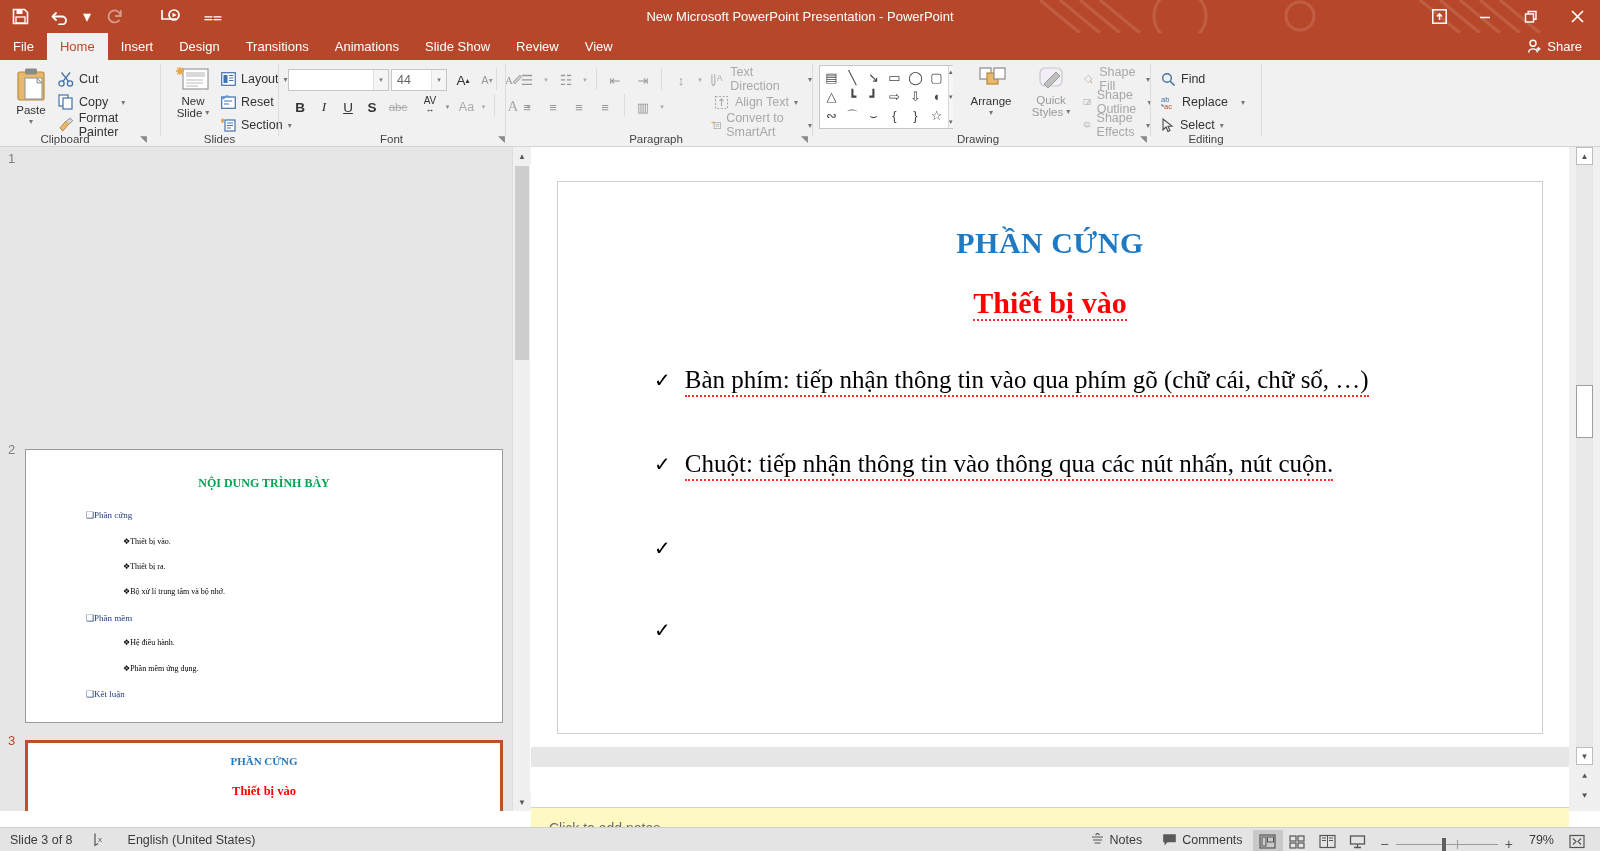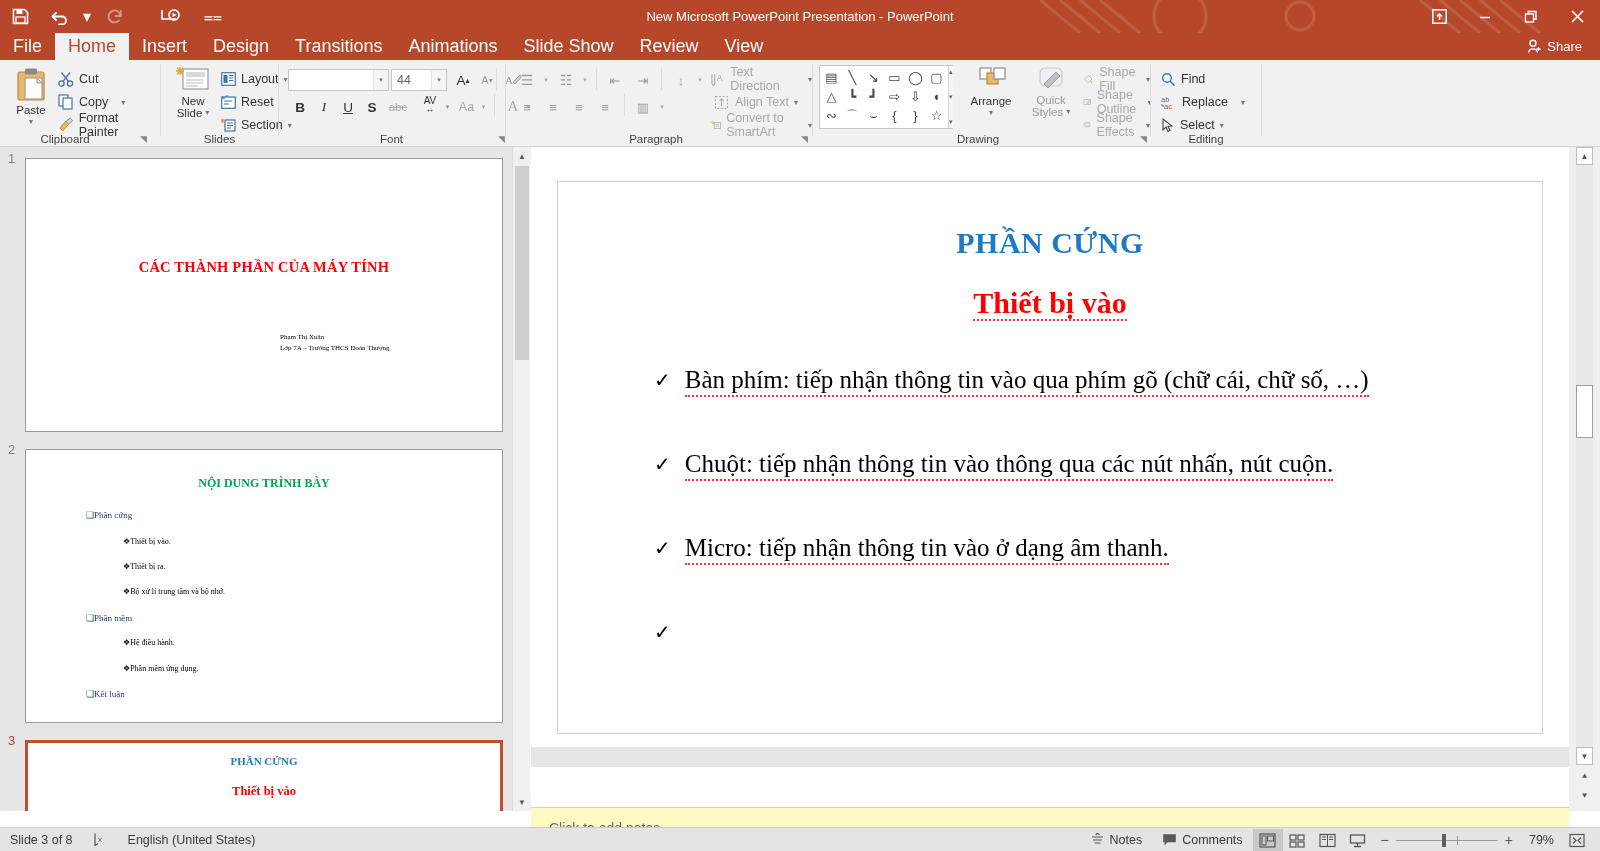--- a/index.html
+++ b/index.html
@@ -33,21 +33,21 @@
   .tb-win div {
     width: 46px; height: 33px; display: flex; align-items: center; justify-content: center; color: #fff;
   }
 
   
   .tabrow {
     position: absolute; left: 0; top: 33px; width: 1600px; height: 27px;
     background: #b7472a; display: flex; align-items: stretch;
   }
   .tab {
-    padding: 0 13px; display: flex; align-items: center; color: #fff; font-size: 18px;
+    padding: 0 13px; display: flex; align-items: center; color: #fff; font-size: 13px;
     height: 27px;
   }
   .tab.active { background: #f1f1f1; color: #b7472a; }
   .tellme { display: flex; align-items: center; gap: 6px; padding-left: 16px; color: #f3c9bf; font-size: 13px; }
   .share {
     position: absolute; right: 10px; top: 33px; height: 27px; display: flex; align-items: center;
     gap: 5px; color: #fff; font-size: 13px; padding: 0 8px;
   }
 
   
@@ -203,21 +203,21 @@
 
   .gapfill { position: absolute; left: 531px; top: 747px; width: 1038px; height: 20px; background: #e6e6e6; }
 
   
   .status {
     position: absolute; left: 0; bottom: 0; width: 1600px; height: 24px;
     background: #e4e4e4; border-top: 1px solid #cfcfcf; display: flex; align-items: center;
     font-size: 12.5px; color: #3a3a3a;
   }
   .st-item { display: flex; align-items: center; gap: 5px; padding: 0 10px; height: 24px; }
-  .st-right { position: absolute; right: 0; top: 0; height: 24px; display: flex; align-items: center; }
+  .st-right { position: absolute; right: 0; top: 0; height: 24px; display: flex; align-items: flex-end; }
   .viewbtn {
     width: 30px; height: 22px; display: flex; align-items: center; justify-content: center;
     color: #555;
   }
   .viewbtn.active { background: #c9c9c9; }
   .zoomslider { display: flex; align-items: center; gap: 7px; padding: 0 8px; }
   .zs-track { position: relative; width: 102px; height: 1px; background: #9a9a9a; }
   .zs-handle { position: absolute; left: 46px; top: -6px; width: 4px; height: 13px; background: #5e5e5e; }
   .zs-tick { position: absolute; left: 61px; top: -4px; width: 1px; height: 9px; background: #9a9a9a; }
 </style>
@@ -613,27 +613,20 @@
     </div>
     <div class="rgroup-label">Editing</div>
   </div>
   <div class="rsep" style="left:1261px"></div>
 </div>
 
 <div class="thumbpane">
 
   <div class="thumb-row" style="top:2px;height:290px">
     <div class="thumb-num">1</div>
-    <div class="thumb" style="top:9px;width:478px;height:274px">
-      <div class="t1-title" style="top:100px">CÁC THÀNH PHẦN CỦA MÁY TÍNH</div>
-      <div class="t1-auth" style="left:254px;top:173px">
-        <div>Phạm Thị Xuân</div>
-        <div>Lớp 7A – Trường THCS Đoàn Thượng</div>
-      </div>
-    </div>
   </div>
 
   <div class="thumb-row" style="top:293px;height:290px">
     <div class="thumb-num">2</div>
     <div class="thumb" style="top:9px;width:478px;height:274px">
       <div class="t2-title" style="top:26px">NỘI DUNG TRÌNH BÀY</div>
       <div>
         <div class="t2-l1" style="left:60px;top:60px">❑Phần cứng</div>
         <div class="t2-l2" style="left:97px;top:87px">❖Thiết bị vào.</div>
         <div class="t2-l2" style="left:97px;top:112px">❖Thiết bị ra.</div>
@@ -671,21 +664,20 @@
       <div class="bline">
         <span class="bcheck">✓</span>
         <span class="sq">Bàn phím: tiếp nhận thông tin vào qua phím gõ (chữ cái, chữ số, …)</span>
       </div>
       <div class="bline">
         <span class="bcheck">✓</span>
         <span class="sq">Chuột: tiếp nhận thông tin vào thông qua các nút nhấn, nút cuộn.</span>
       </div>
       <div class="bline">
         <span class="bcheck">✓</span>
-        <span class="sq">Micro: tiếp nhận thông tin vào ở dạng âm thanh.</span>
       </div>
       <div class="bline">
         <span class="bcheck">✓</span>
       </div>
     </div>
   </div>
 </div>
 <div class="gapfill"></div>
 
 <div class="stage-sb">

